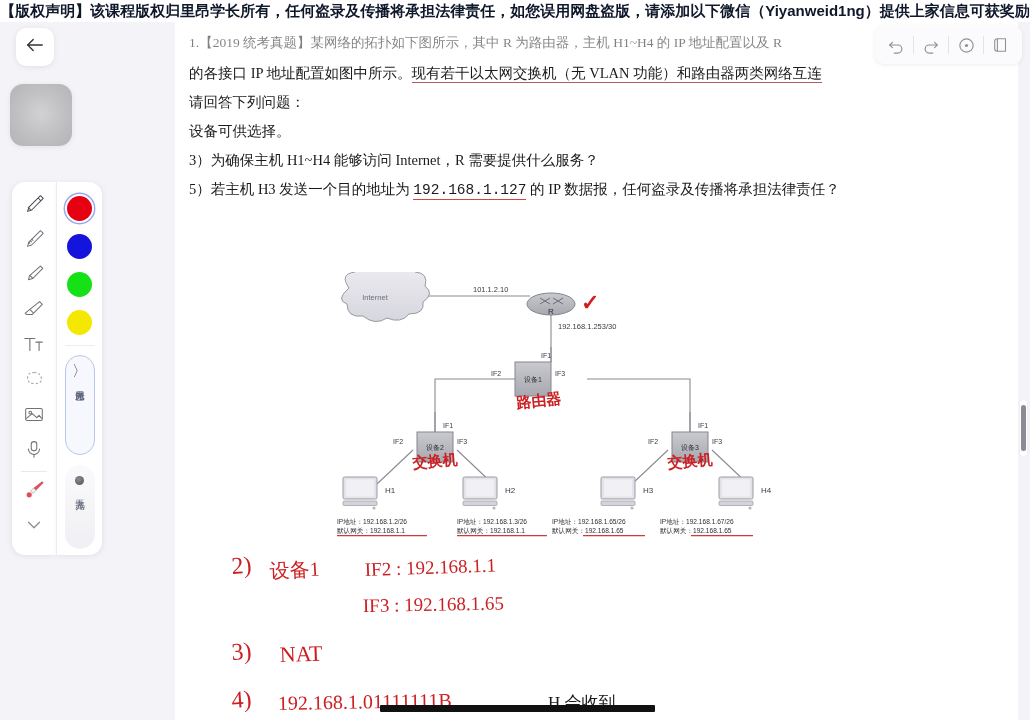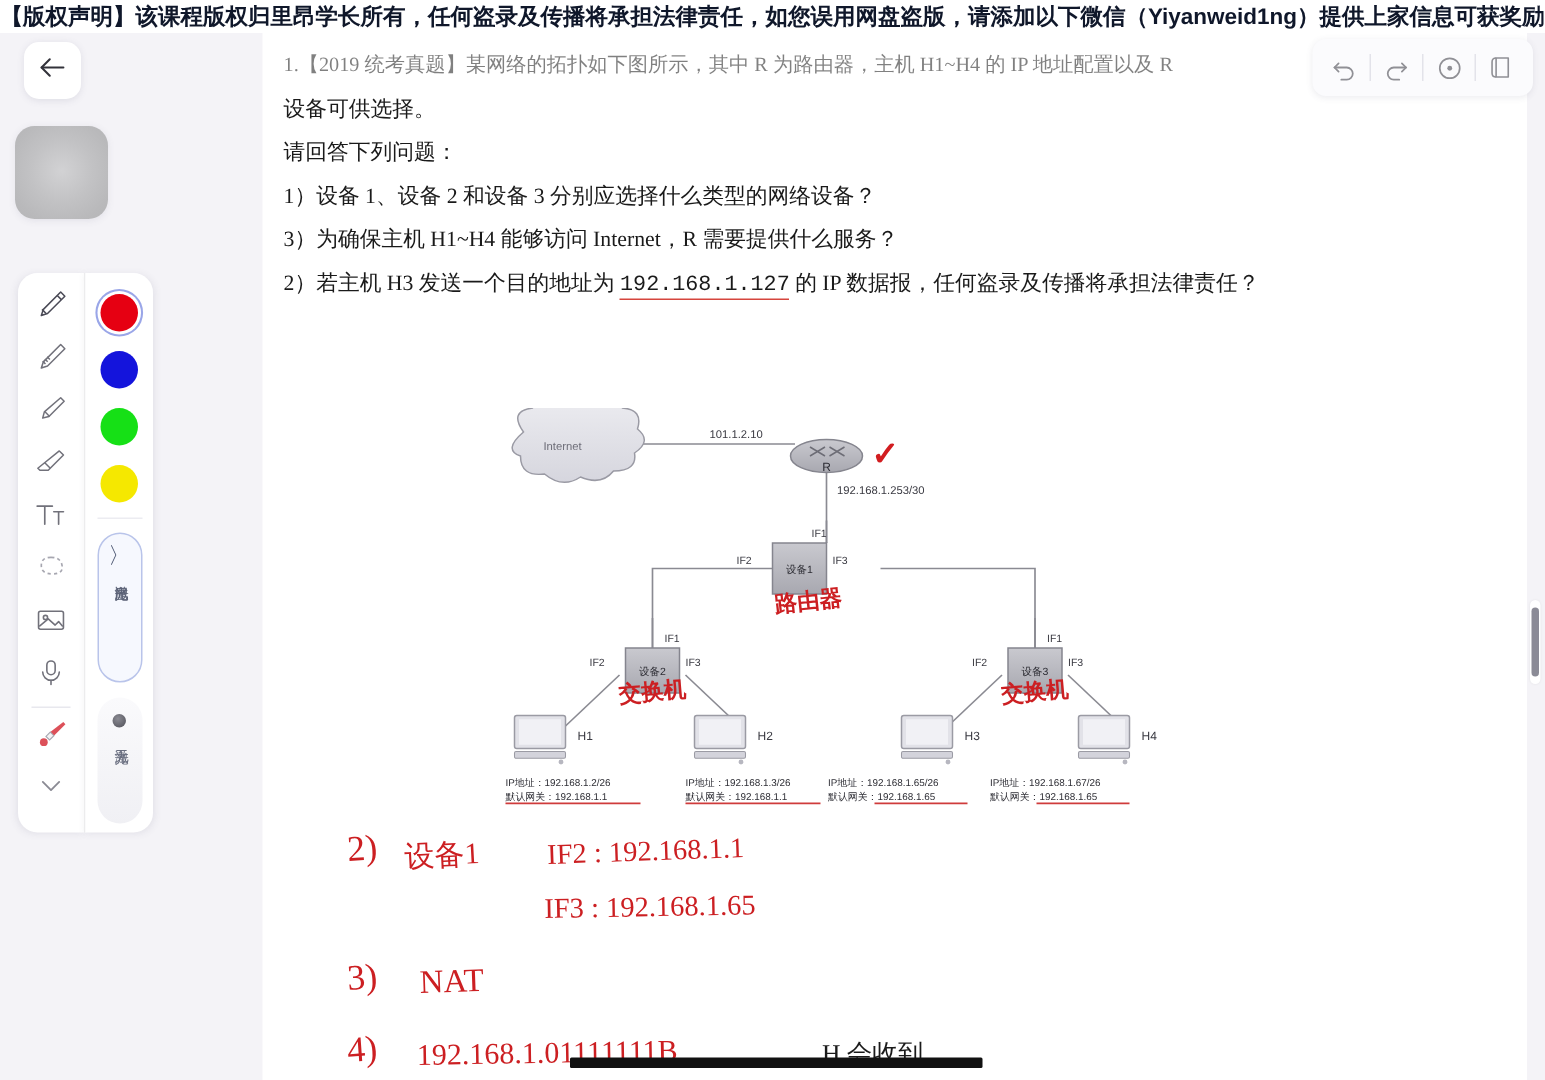--- a/index.html
+++ b/index.html
@@ -170,26 +170,28 @@
 <div id="app">
 
   <div class="banner">
     <span>【版权声明】该课程版权归里昂学长所有，任何盗录及传播将承担法律责任，如您误用网盘盗版，请添加以下微信（Yiyanweid1ng）提供上家信息可获奖励</span>
   </div>
 
   <div class="page">
 
     <div class="doc-text">
       <div class="line clipped">1.【2019 统考真题】某网络的拓扑如下图所示，其中 R 为路由器，主机 H1~H4 的 IP 地址配置以及 R</div>
+      <div class="line">
+        <span>的各接口 IP 地址配置如图中所示。</span><span class="uline">现有若干以太网交换机（无 VLAN 功能）和路由器两类网络互连</span>
+      </div>
+      <div class="line">请回答下列问题：</div>
       <div class="line">设备可供选择。</div>
-      <div class="line">请回答下列问题：</div>
-      <div class="line">1）设备 1、设备 2 和设备 3 分别应选择什么类型的网络设备？</div>
       <div class="line">3）为确保主机 H1~H4 能够访问 Internet，R 需要提供什么服务？</div>
       <div class="line">
-        <span>2）若主机 H3 发送一个目的地址为 </span><span class="uline-red">192.168.1.127</span><span> 的 IP 数据报，任何盗录及传播将承担法律责任？</span>
+        <span>5）若主机 H3 发送一个目的地址为 </span><span class="uline-red">192.168.1.127</span><span> 的 IP 数据报，任何盗录及传播将承担法律责任？</span>
       </div>
     </div>
 
     <div class="diagram">
       <svg width="560" height="265" viewBox="0 0 560 265" font-family="Liberation Sans, sans-serif">
         <defs>
           <linearGradient id="boxg" x1="0" y1="0" x2="0" y2="1">
             <stop offset="0%" stop-color="#c9c9cf"></stop>
             <stop offset="100%" stop-color="#a8a8b0"></stop>
           </linearGradient>

